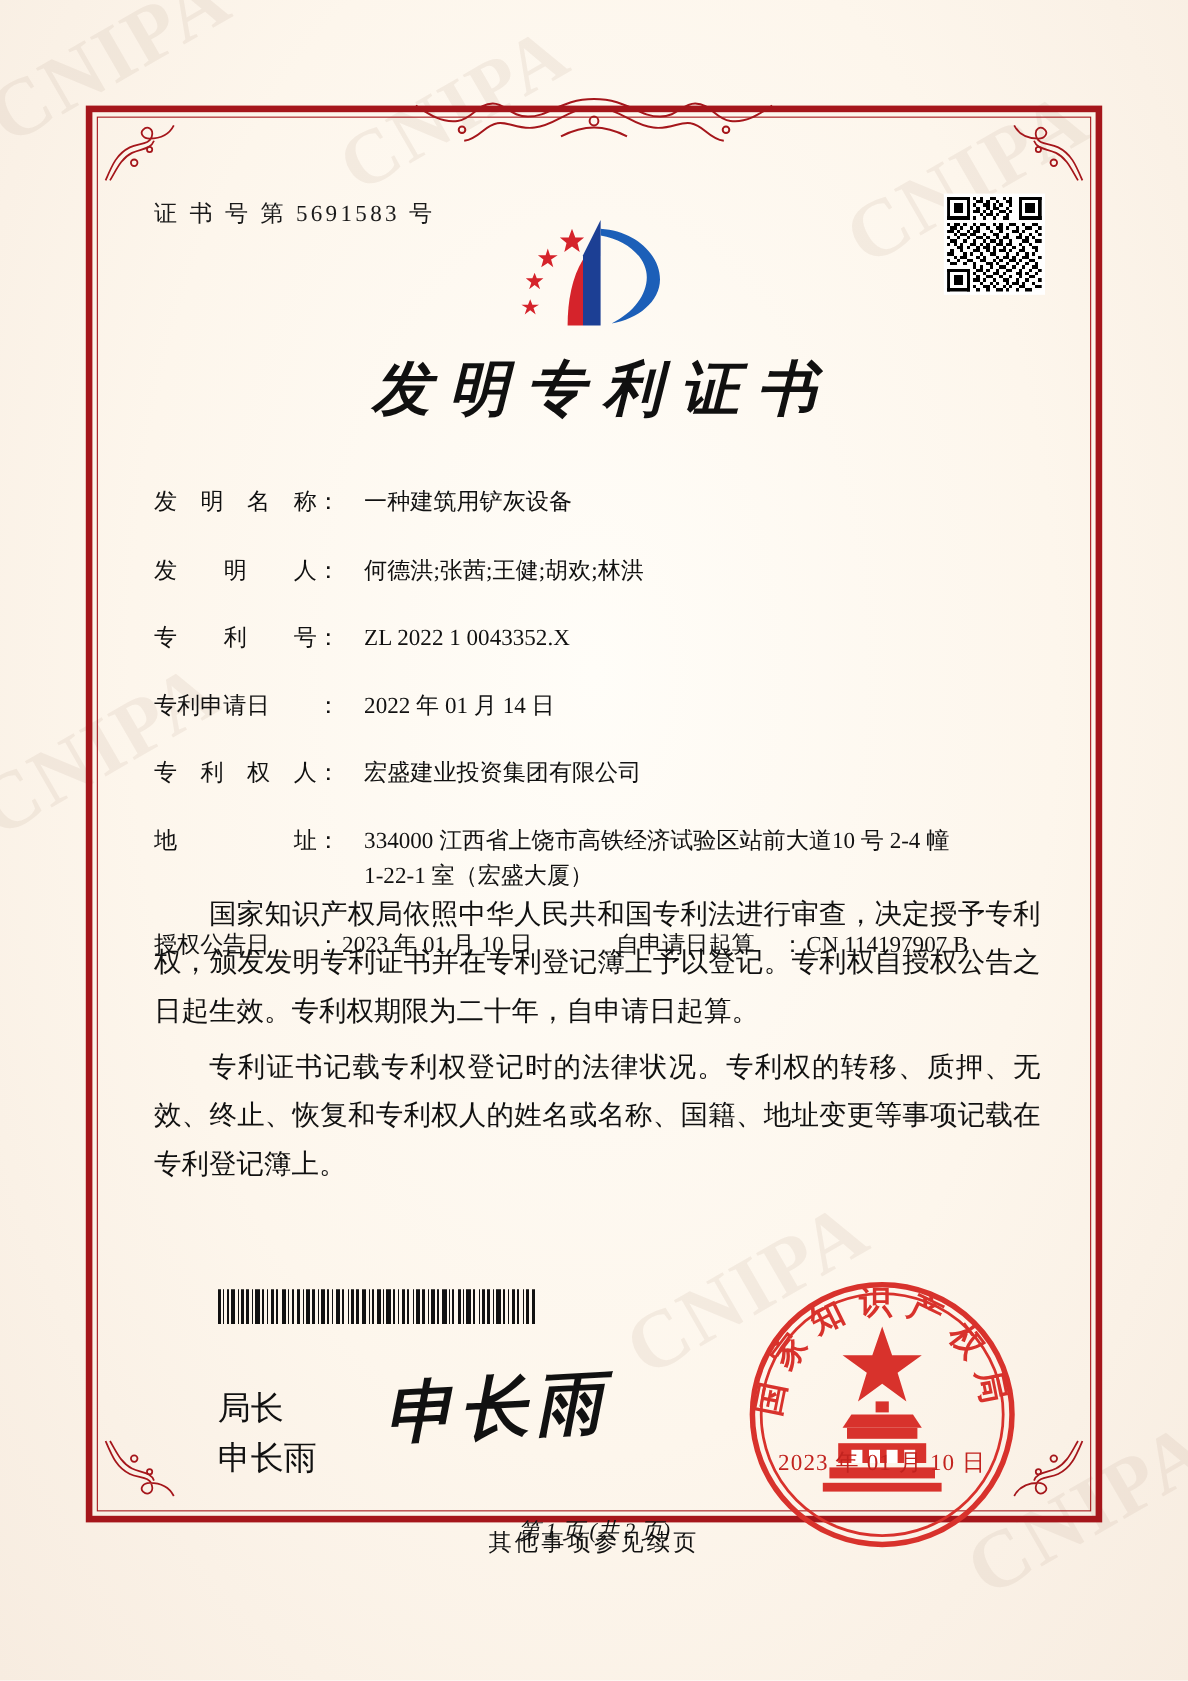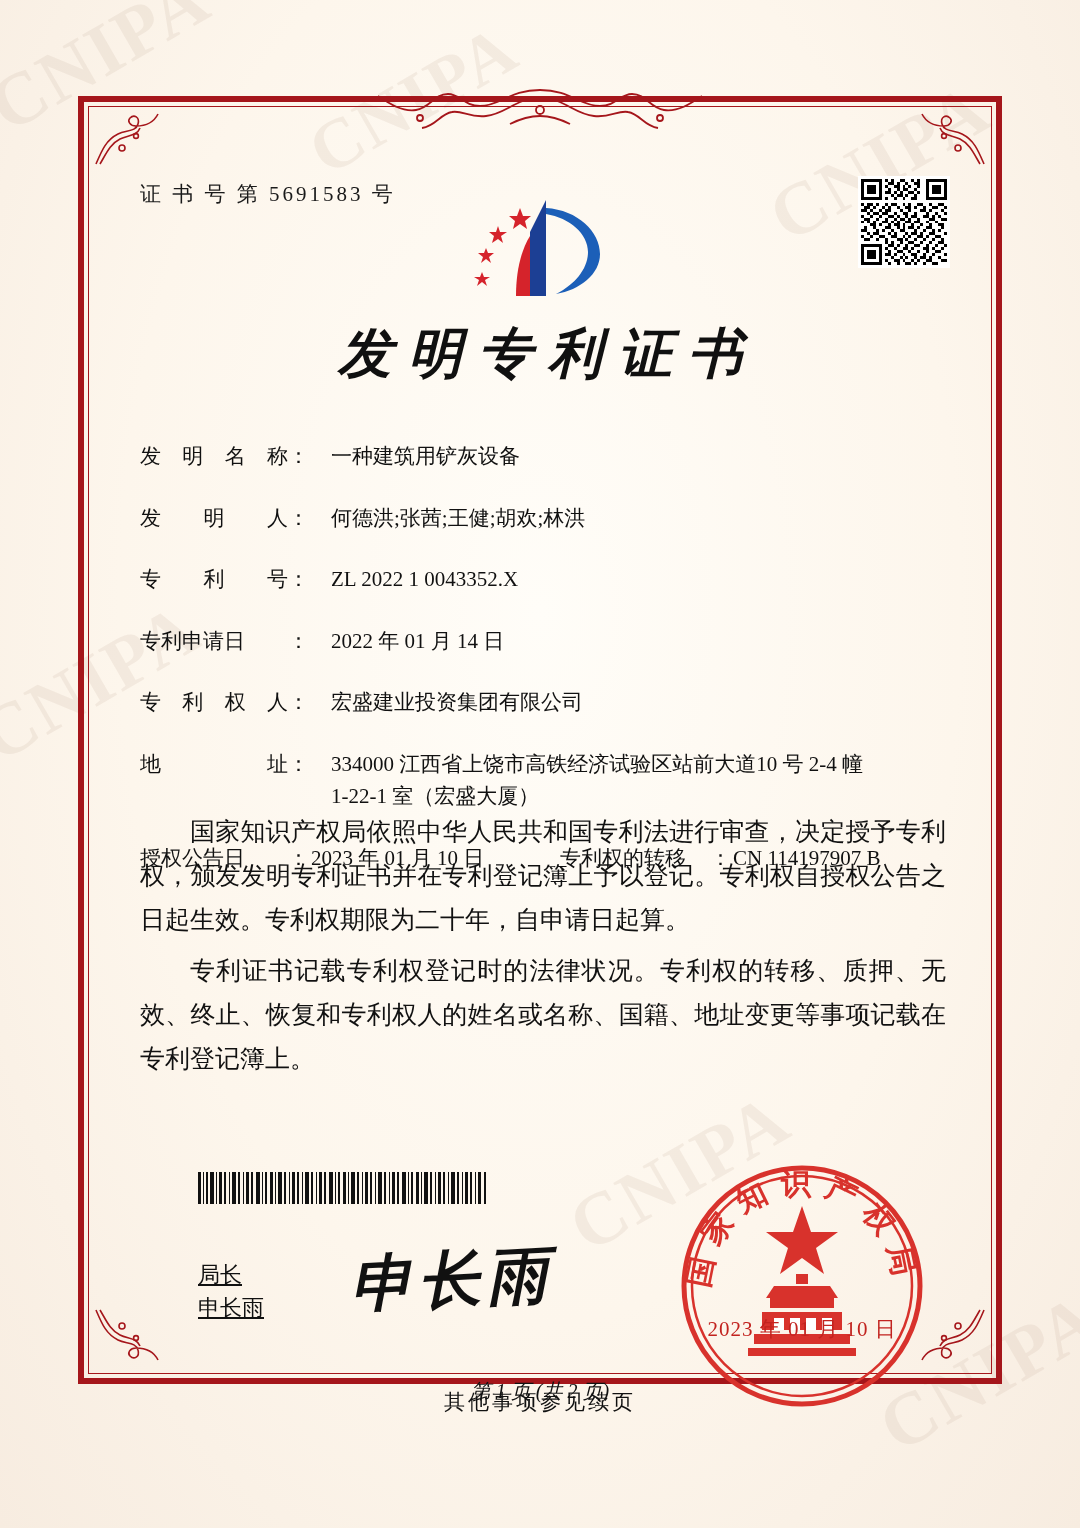--- a/index.html
+++ b/index.html
@@ -195,24 +195,23 @@
     width: 292px;
     height: 32px;
   }
   .barcode svg { width: 100%; height: 100%; display: block; }
 
   
   .sig-block {
     position: absolute;
     left: 78px;
     top: 1118px;
-    font-size: 22px;
+    font-size: 30px;
     color: #111;
     line-height: 1.5;
-    text-decoration: underline;
   }
   .sig-hand {
     position: absolute;
     left: 230px;
     top: 1098px;
     font-size: 62px;
     font-family: "DejaVu Serif", serif;
     font-style: italic;
     font-weight: 700;
     color: #111;
@@ -645,21 +644,21 @@
         </span>
       </div>
 
       <div class="dual-row">
         <div class="dual-left">
           <span class="f-label">授权公告日</span>
           <span class="f-colon">：</span>
           <span>2023 年 01 月 10 日</span>
         </div>
         <div class="dual-right">
-          <span class="f-label">专利权的转移</span>
+          <span class="f-label">自申请日起算</span>
           <span class="f-colon">：</span>
           <span>CN 114197907 B</span>
         </div>
       </div>
 
     </div>
 
     <div class="paragraphs">
       <p>国家知识产权局依照中华人民共和国专利法进行审查，决定授予专利权，颁发发明专利证书并在专利登记簿上予以登记。专利权自授权公告之日起生效。专利权期限为二十年，自申请日起算。</p>
       <p>专利证书记载专利权登记时的法律状况。专利权的转移、质押、无效、终止、恢复和专利权人的姓名或名称、国籍、地址变更等事项记载在专利登记簿上。</p>

